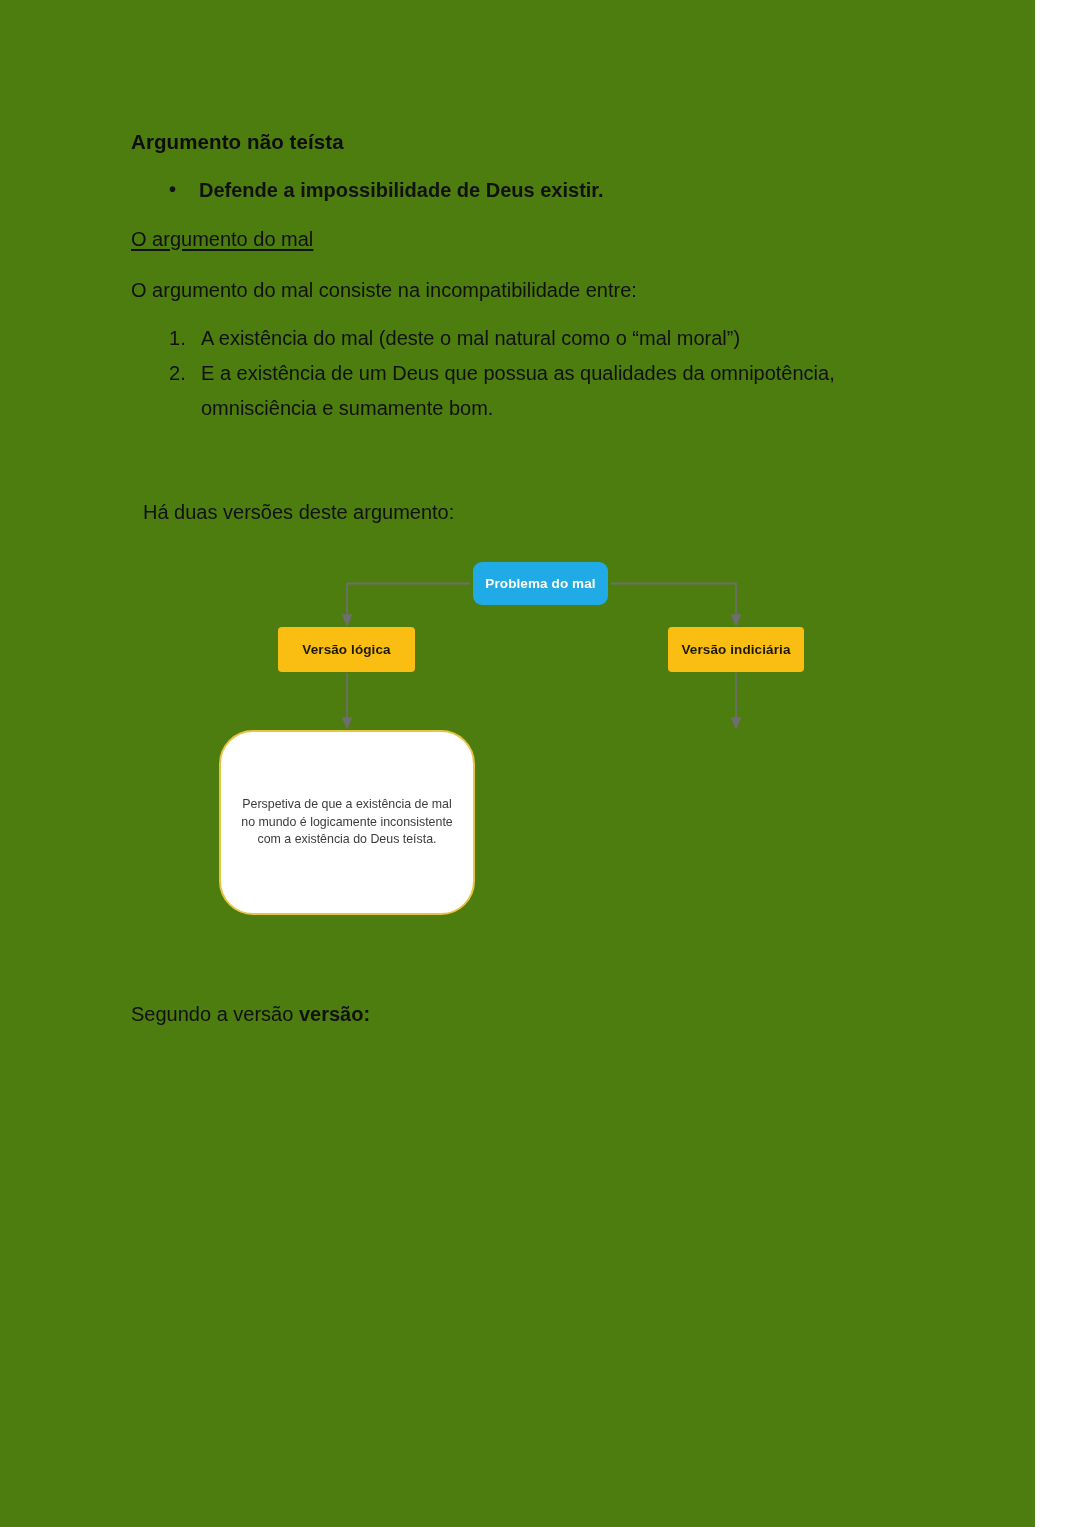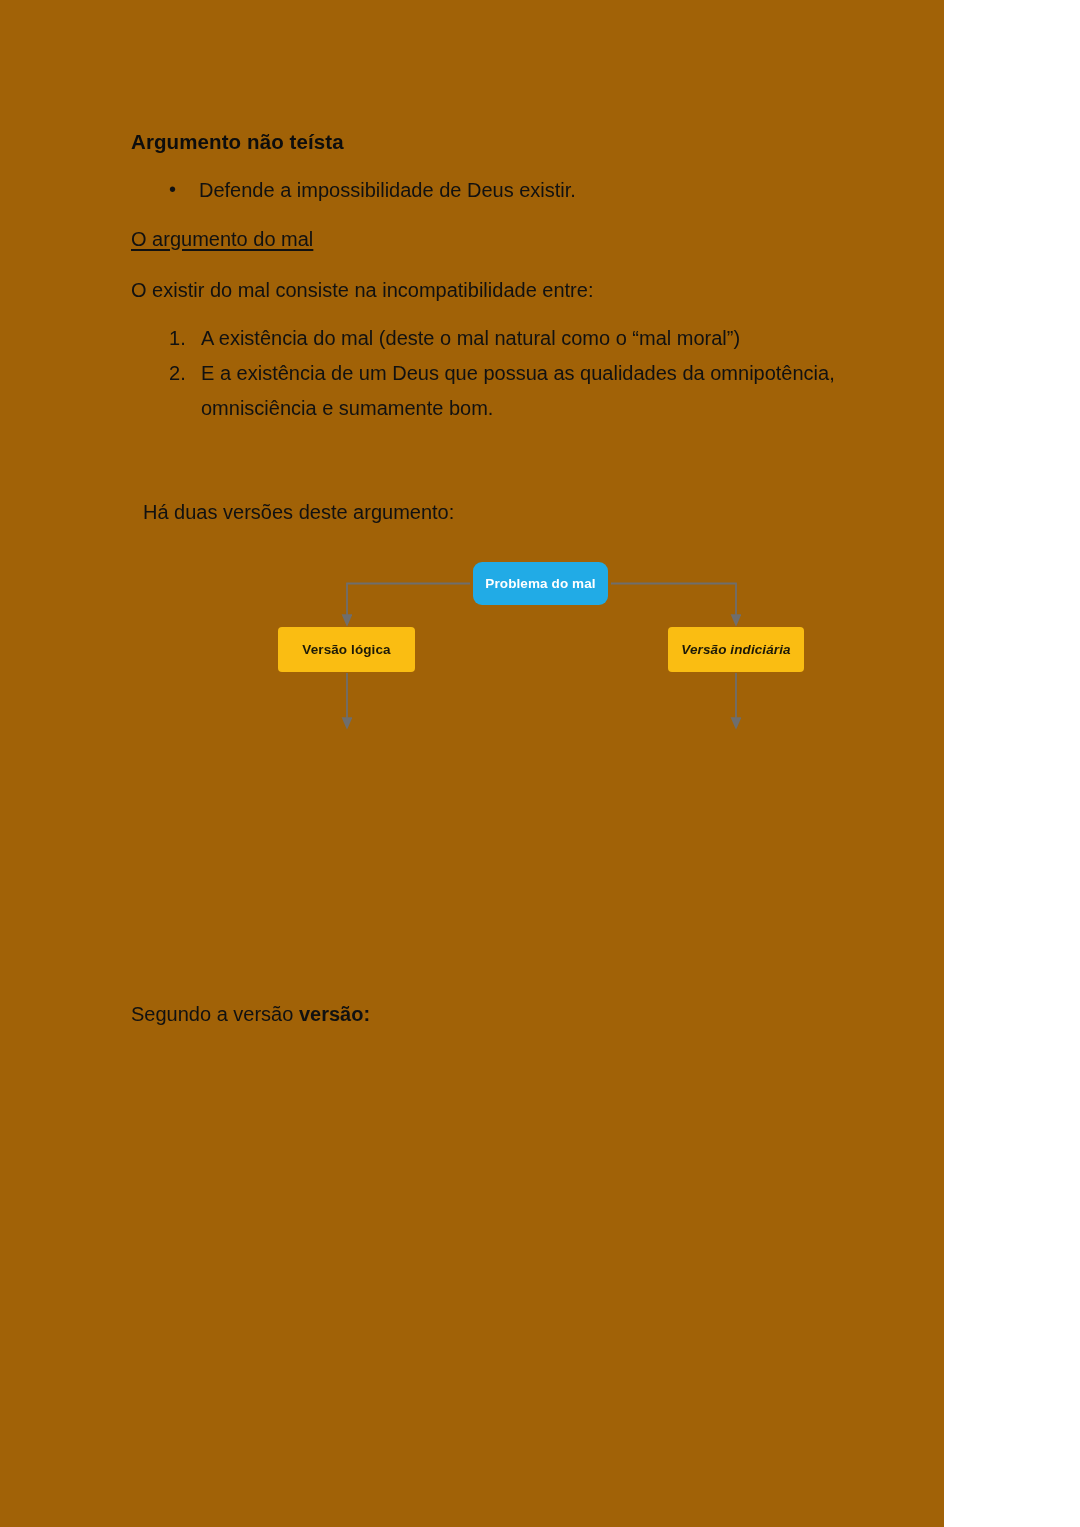--- a/index.html
+++ b/index.html
@@ -8,23 +8,23 @@
     padding: 0;
     background: #ffffff;
   }
   body {
     font-family: "Liberation Sans", "DejaVu Sans", sans-serif;
     color: #141414;
     -webkit-font-smoothing: antialiased;
   }
   .page {
     position: relative;
-    width: 944px;
+    width: 1035px;
     height: 1527px;
-    background: #a16207;
+    background: #4d7c0f;
     overflow: hidden;
   }
 
   
   .doc {
     position: absolute;
     left: 131px;
     top: 128px;
     width: 820px;
   }
@@ -33,20 +33,21 @@
     font-weight: bold;
     line-height: 1.35;
     letter-spacing: 0.1px;
     margin: 0 0 20px 0;
     color: #0d0d0d;
   }
   ul.bullets {
     margin: 0 0 20px 0;
     padding: 0 0 0 38px;
     list-style: none;
+    font-weight: bold;
   }
   ul.bullets li {
     position: relative;
     font-size: 20px;
     line-height: 1.45;
     color: #111111;
     padding-left: 30px;
   }
   ul.bullets li::before {
     content: "\2022";
@@ -148,21 +149,21 @@
     top: 82px;
     height: 45px;
     background: #FABD12;
     border-radius: 4px;
     color: #1d1a08;
     font-size: 13.5px;
     font-weight: bold;
     letter-spacing: 0.1px;
   }
   .node-branch.left  { left: 278px; width: 137px; }
-  .node-branch.right { left: 668px; width: 136px; font-style: italic; }
+  .node-branch.right { left: 668px; width: 136px; }
 
   .detail-box {
     position: absolute;
     top: 185px;
     height: 185px;
     box-sizing: border-box;
     background: #ffffff;
     border: 2.5px solid #E8C445;
     border-radius: 34px;
     display: flex;
@@ -187,21 +188,21 @@
   <div class="doc">
 
     <h1 class="h-bold">Argumento não teísta</h1>
 
     <ul class="bullets">
       <li>Defende a impossibilidade de Deus existir.</li>
     </ul>
 
     <p class="underlined"><span class="u">O argumento do mal</span></p>
 
-    <p class="para">O existir do mal consiste na incompatibilidade entre:</p>
+    <p class="para">O argumento do mal consiste na incompatibilidade entre:</p>
 
     <ol class="numbered">
       <li>A existência do mal (deste o mal natural como o “mal moral”)</li>
       <li>E a existência de um Deus que possua as qualidades da omnipotência, omnisciência e sumamente bom.</li>
     </ol>
 
     <div class="spacer-lg"></div>
 
     <p class="intro-versions">Há duas versões deste argumento:</p>
   </div>
@@ -223,18 +224,21 @@
 
       <path d="M 736,128 L 736,178" fill="none" stroke="#6e6e6e" stroke-width="1.8" marker-end="url(#arrowhead)"></path>
     </svg>
 
     <div class="node node-root">Problema do mal</div>
 
     <div class="node node-branch left">Versão lógica</div>
 
     <div class="node node-branch right">Versão indiciária</div>
 
+    <div class="detail-box left">
+      <div class="detail-text">Perspetiva de que a existência de mal no mundo é logicamente inconsistente com a existência do Deus teísta.</div>
+    </div>
 
   </div>
 
   <p class="closing"><span>Segundo a versão </span><b>versão:</b></p>
 
 </div>
 
 </body></html>

